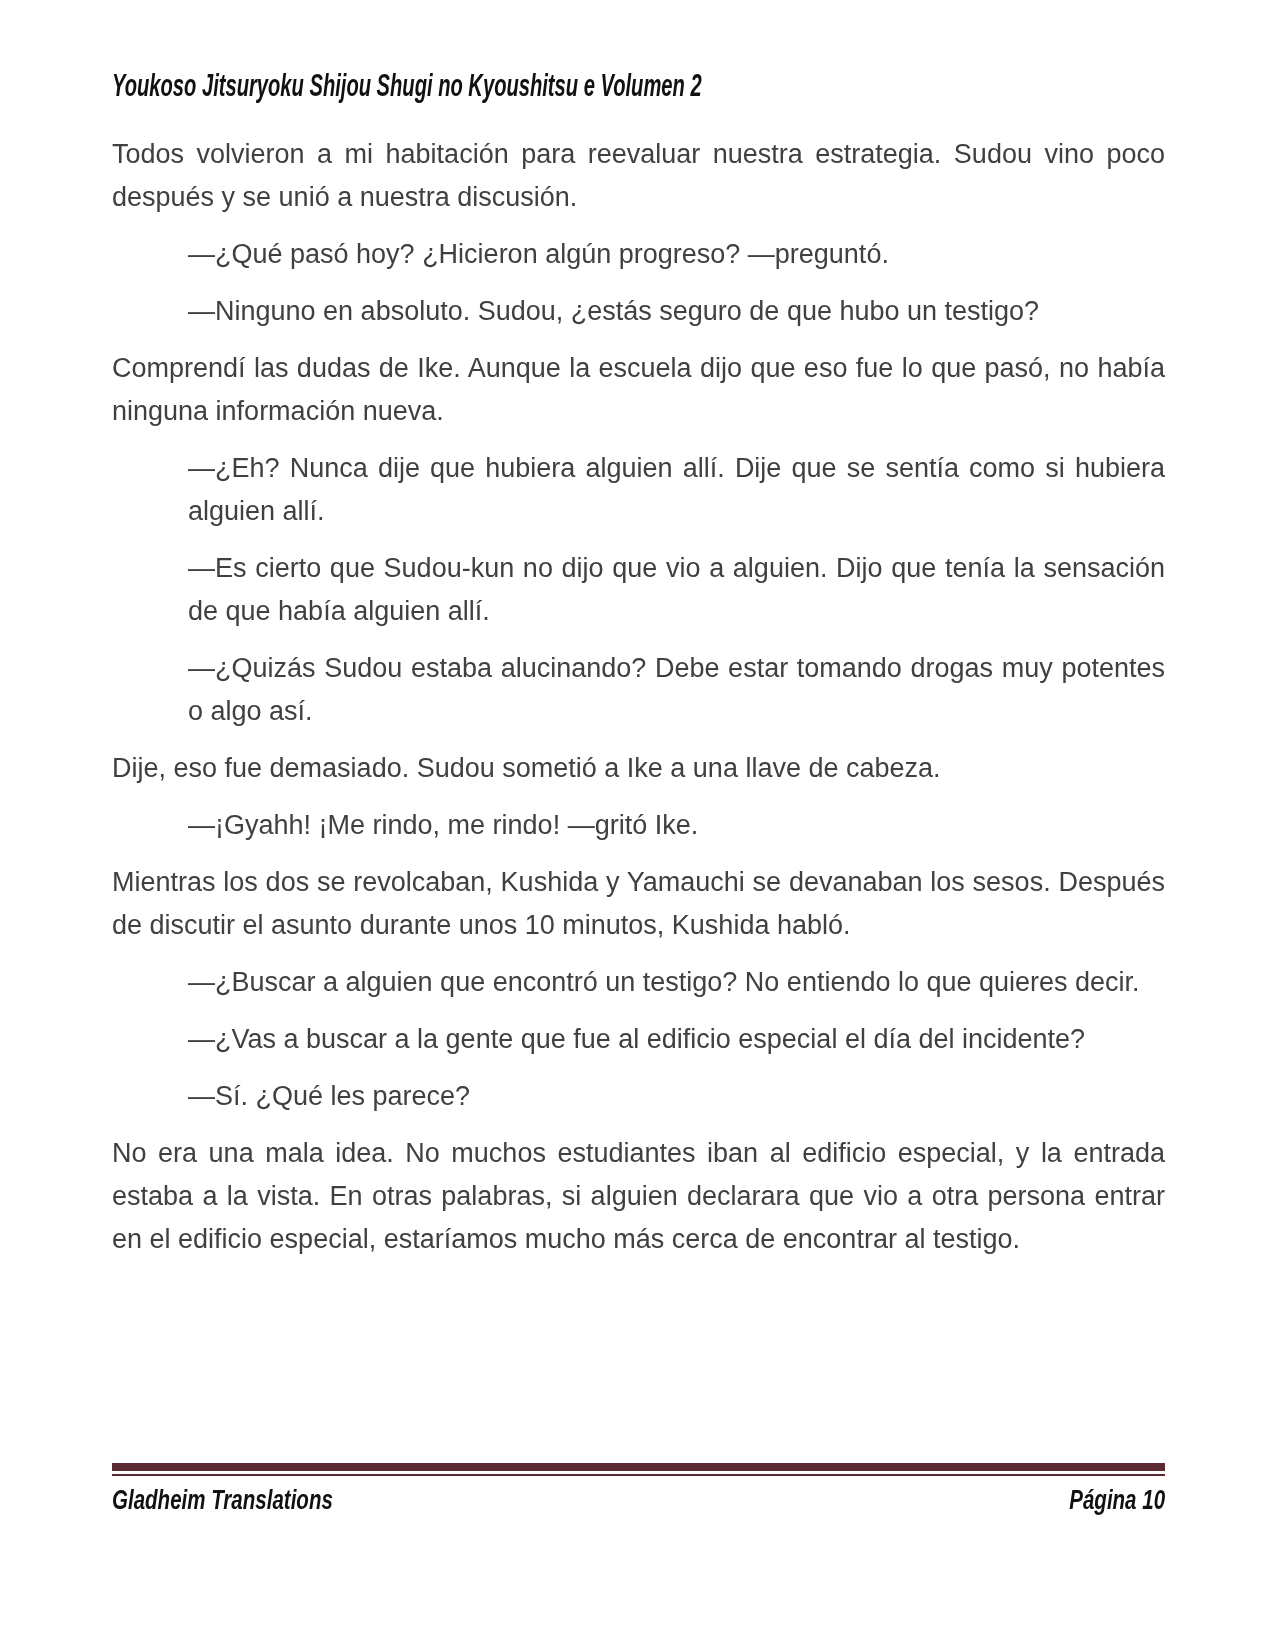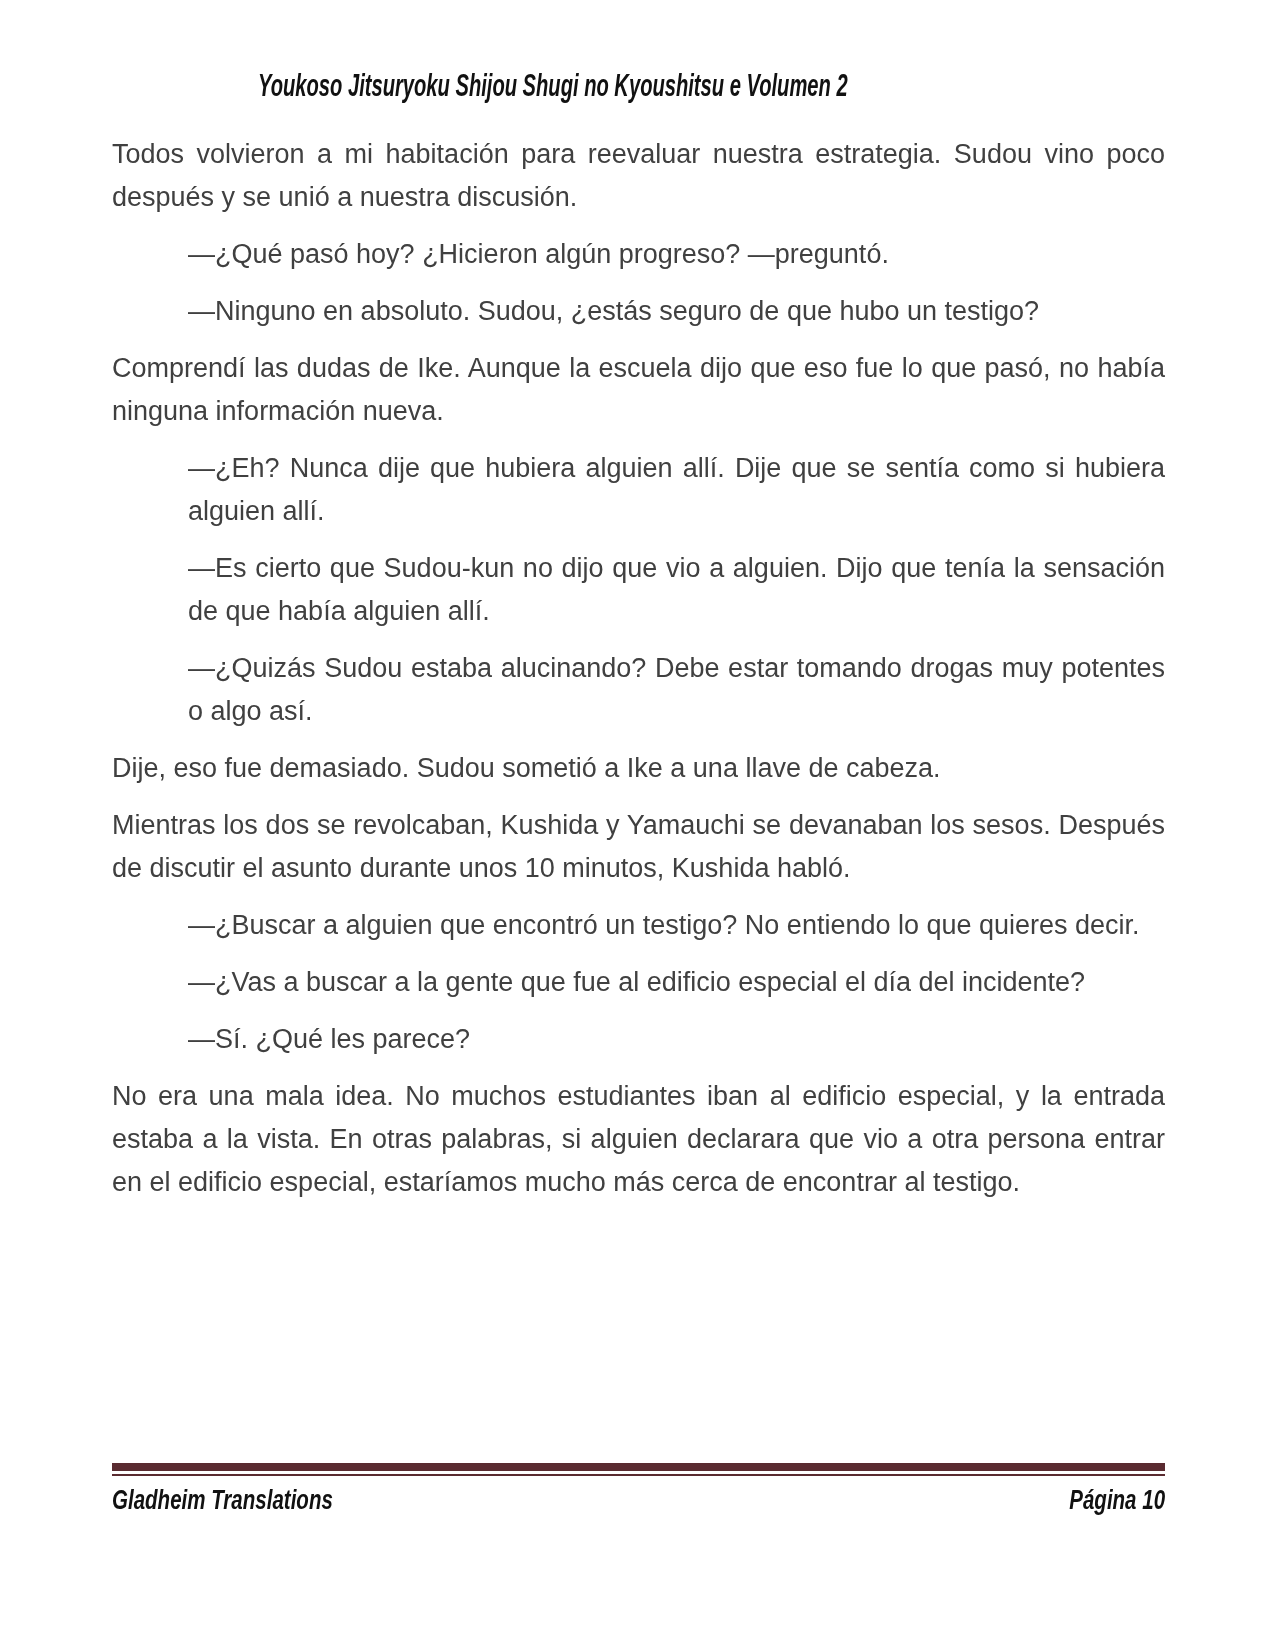--- a/index.html
+++ b/index.html
@@ -18,21 +18,20 @@
     color: #1d1d1d;
   }
 
   
   .header {
     position: absolute;
     top: 66px;
     left: 112px;
     right: 110px;
     height: 44px;
-    text-align: right;
   }
   .header-title {
     display: inline-block;
     font-family: "Liberation Sans", "DejaVu Sans", sans-serif;
     font-weight: 700;
     font-style: italic;
     font-size: 31px;
     line-height: 40px;
     color: #111111;
     white-space: nowrap;
@@ -109,20 +108,21 @@
 
   <div class="doc-body">
       <p class="para body">Todos volvieron a mi habitación para reevaluar nuestra estrategia. Sudou vino poco después y se unió a nuestra discusión.</p>
       <p class="para dialogue">—¿Qué pasó hoy? ¿Hicieron algún progreso? —preguntó.</p>
       <p class="para dialogue">—Ninguno en absoluto. Sudou, ¿estás seguro de que hubo un testigo?</p>
       <p class="para body">Comprendí las dudas de Ike. Aunque la escuela dijo que eso fue lo que pasó, no había ninguna información nueva.</p>
       <p class="para dialogue">—¿Eh? Nunca dije que hubiera alguien allí. Dije que se sentía como si hubiera alguien allí.</p>
       <p class="para dialogue">—Es cierto que Sudou-kun no dijo que vio a alguien. Dijo que tenía la sensación de que había alguien allí.</p>
       <p class="para dialogue">—¿Quizás Sudou estaba alucinando? Debe estar tomando drogas muy potentes o algo así.</p>
       <p class="para body">Dije, eso fue demasiado. Sudou sometió a Ike a una llave de cabeza.</p>
+      <p class="para dialogue">—¡Gyahh! ¡Me rindo, me rindo! —gritó Ike.</p>
       <p class="para body">Mientras los dos se revolcaban, Kushida y Yamauchi se devanaban los sesos. Después de discutir el asunto durante unos 10 minutos, Kushida habló.</p>
       <p class="para dialogue">—¿Buscar a alguien que encontró un testigo? No entiendo lo que quieres decir.</p>
       <p class="para dialogue">—¿Vas a buscar a la gente que fue al edificio especial el día del incidente?</p>
       <p class="para dialogue">—Sí. ¿Qué les parece?</p>
       <p class="para body">No era una mala idea. No muchos estudiantes iban al edificio especial, y la entrada estaba a la vista. En otras palabras, si alguien declarara que vio a otra persona entrar en el edificio especial, estaríamos mucho más cerca de encontrar al testigo.</p>
     </div>
 
   <div class="footer">
     <div class="footer-rule"></div>
     <div class="footer-row">

